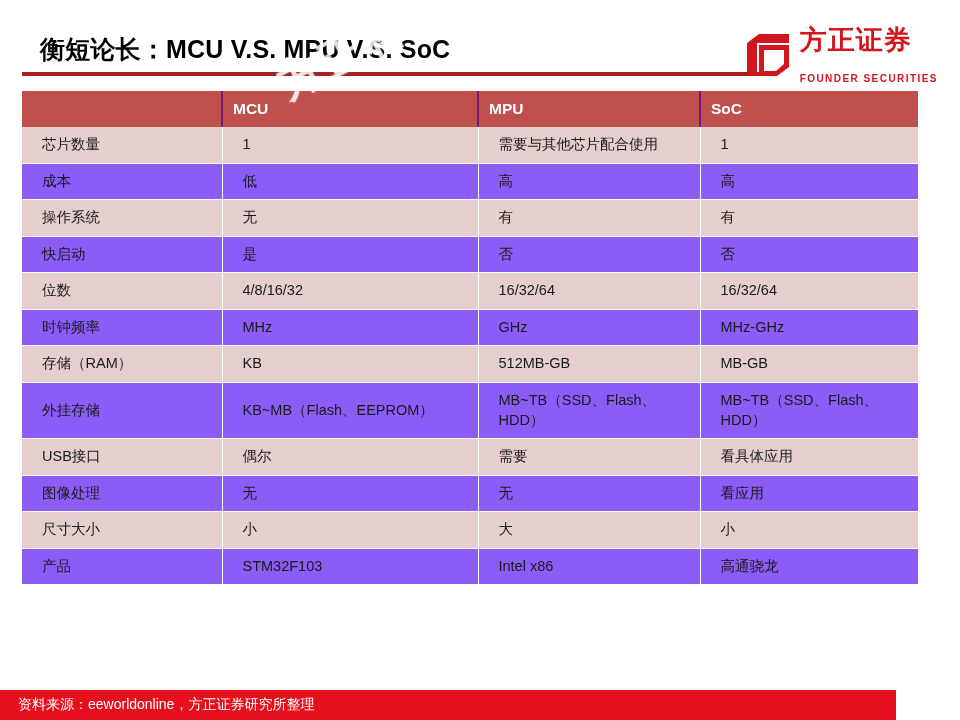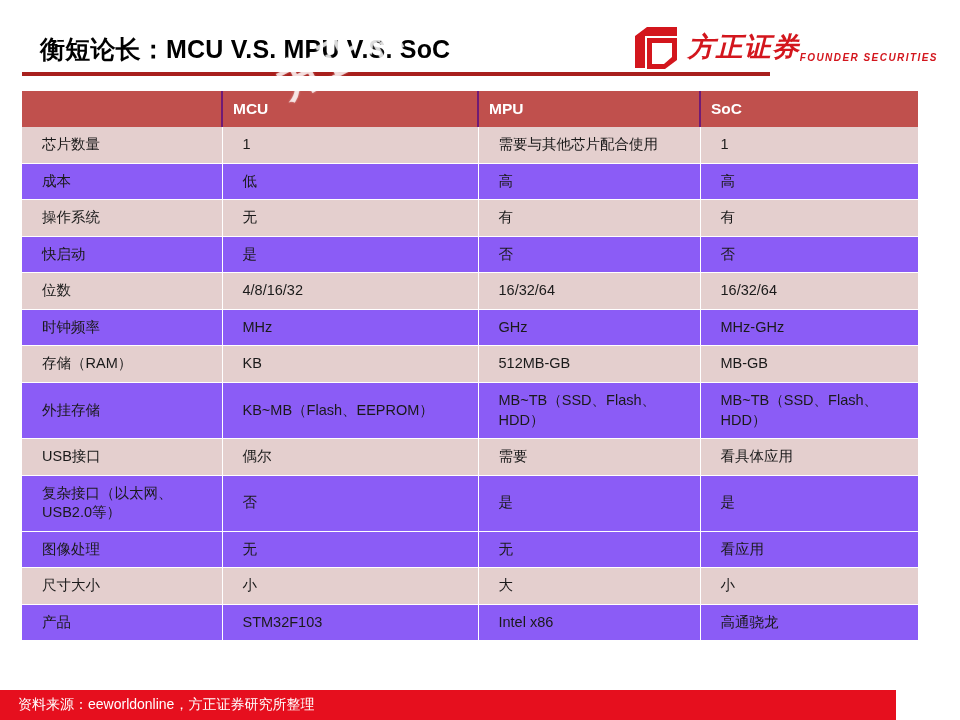--- a/index.html
+++ b/index.html
@@ -70,23 +70,23 @@
     gap: 9px;
   }
   .logo-mark {
     width: 46px;
     height: 44px;
     position: relative;
     flex: 0 0 auto;
   }
   .logo-text {
     display: flex;
+    flex-direction: column;
     justify-content: space-between;
     line-height: 1;
-    font-style: italic;
   }
   .logo-cn {
     font-size: 27px;
     font-weight: bold;
     color: #d3161d;
     letter-spacing: 1px;
     line-height: 1.05;
   }
   .logo-en {
     font-size: 10px;
@@ -274,26 +274,20 @@
             <td class="val">MB~TB（SSD、Flash、HDD）</td>
             <td class="val">MB~TB（SSD、Flash、HDD）</td>
           </tr>
           <tr class="odd">
             <td class="label">USB接口</td>
             <td class="val">偶尔</td>
             <td class="val">需要</td>
             <td class="val">看具体应用</td>
           </tr>
           <tr class="even">
-            <td class="label">复杂接口（以太网、USB2.0等）</td>
-            <td class="val">否</td>
-            <td class="val">是</td>
-            <td class="val">是</td>
-          </tr>
-          <tr class="even">
             <td class="label">图像处理</td>
             <td class="val">无</td>
             <td class="val">无</td>
             <td class="val">看应用</td>
           </tr>
           <tr class="odd">
             <td class="label">尺寸大小</td>
             <td class="val">小</td>
             <td class="val">大</td>
             <td class="val">小</td>

